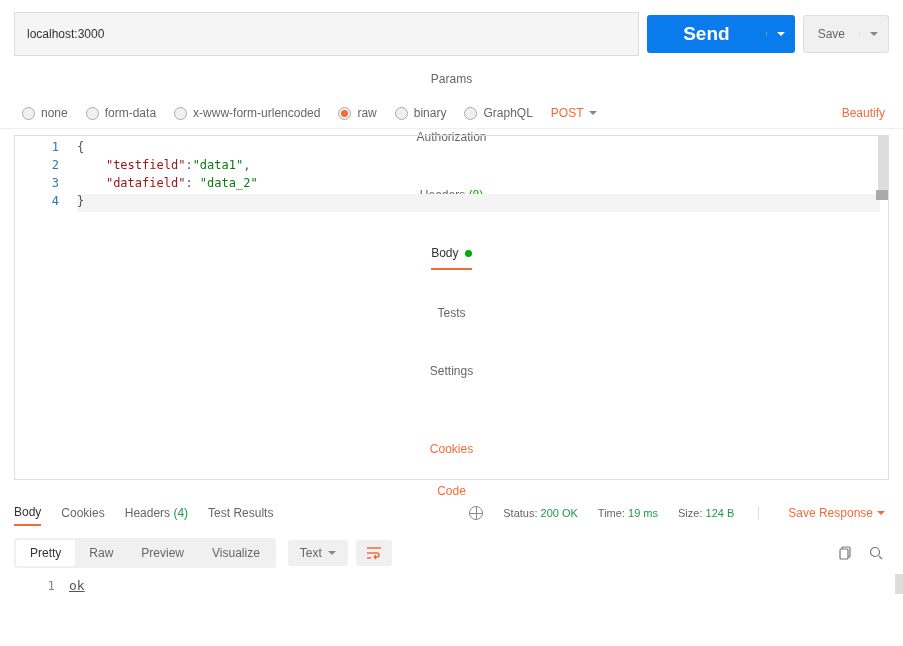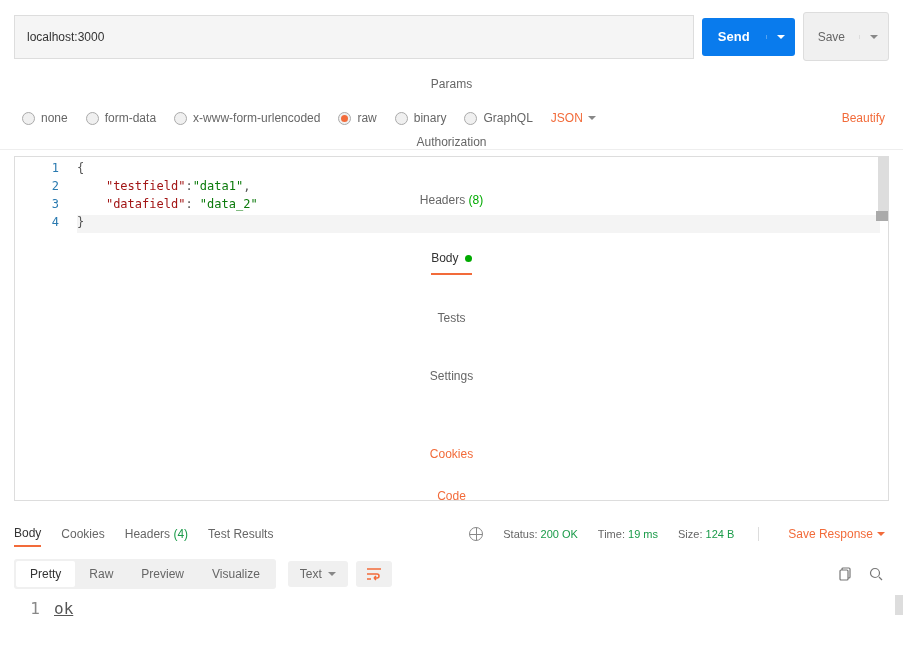--- a/index.html
+++ b/index.html
@@ -2,33 +2,33 @@
 <html><head>
 <meta charset="utf-8">
 <style>
   * { box-sizing: border-box; margin: 0; padding: 0; }
   body { font-family: -apple-system, BlinkMacSystemFont, "Segoe UI", Arial, sans-serif; font-size: 12px; color: #555; background: #fff; width: 903px; height: 646px; overflow: hidden; }
   .request-bar { display: flex; gap: 8px; padding: 12px 14px 8px 14px; align-items: center; }
   .method-select { width: 110px; height: 38px; background: #f5f5f5; border: 1px solid #ddd; border-radius: 3px; display:flex; align-items:center; padding: 0 12px; justify-content: space-between; color:#333; }
   .url-input { flex: 1; height: 44px; background: #f5f5f5; border: 1px solid #ddd; border-top-left-radius:0; border-bottom-left-radius:0; padding: 0 12px; color:#333; display:flex; align-items:center; }
   .method-select { border-right: none; border-top-right-radius:0; border-bottom-right-radius:0; }
   .send-btn { background: #097BED; color: #fff; border:none; height:38px; display:flex; align-items:center; border-radius:3px; overflow:hidden; }
-  .send-btn .main { padding: 0 16px; font-weight:600; font-size:13px; }
+  .send-btn .main { padding: 0 36px; font-weight:600; font-size:19px; }
   .send-btn .caret { border-left: 1px solid rgba(255,255,255,0.3); padding: 0 10px; display:flex; align-items:center;}
-  .save-btn { background:#f0f0f0; border:1px solid #ddd; height:49px; display:flex; align-items:center; border-radius:3px;}
+  .save-btn { background:#f0f0f0; border:1px solid #ddd; height:38px; display:flex; align-items:center; border-radius:3px;}
   .save-btn .main { padding: 0 14px; color:#666;}
   .save-btn .caret { border-left:1px solid #ddd; padding: 0 10px; display:flex; align-items:center; color:#888;}
   .tabs { display:flex; align-items:center; padding: 0 18px; border-bottom: none; gap: 28px; height: 34px; flex-direction: column; }
   .tab { cursor:pointer; color:#666; padding: 8px 0; }
   .tab .count { color:#0a0; }
   .tab.active { color:#333; border-bottom: 2px solid #F26B3A; }
   .tab .dot { display:inline-block; width:7px; height:7px; background:#0a0; border-radius:50%; margin-left:3px; vertical-align:middle;}
   .tabs .spacer { flex:1; }
   .link-orange { color:#F26B3A; cursor:pointer; }
-  .body-type-row { display:flex; align-items:center; gap:18px; padding: 8px 18px 24px 22px; border-bottom:1px solid #eee; }
+  .body-type-row { display:flex; align-items:center; gap:18px; padding: 8px 18px 8px 22px; border-bottom:1px solid #eee; }
   .radio-item { display:flex; align-items:center; gap:6px; color:#666; }
   .radio { width:13px; height:13px; border:1px solid #aaa; border-radius:50%; display:inline-flex; align-items:center; justify-content:center; background:#f0f0f0; }
   .radio.sel .inner { width:7px; height:7px; background:#F26B3A; border-radius:50%; }
   .format-select { color:#F26B3A; display:flex; align-items:center; gap:5px; }
   .body-type-row .spacer { flex:1;}
   .editor { border:1px solid #ddd; margin: 6px 14px 0 14px; height: 345px; position:relative; overflow:hidden; font-family: Consolas,Monaco,monospace; font-size:12px; }
   .editor .gutter { position:absolute; left:0; top:0; bottom:0; width:54px; text-align:right; padding: 4px 10px 0 0; color:#777; }
   .editor .gutter .ln { height:18px; color:#2a7ab0;}
   .editor .code { position:absolute; left:54px; right:0; top:0; bottom:0; padding:4px 8px 0 8px; }
   .editor .code .line { height:18px; white-space:pre; }
@@ -52,21 +52,21 @@
   .save-response { color:#F26B3A; display:flex; align-items:center; gap:4px; border-left:1px solid #ddd; padding-left:29px; margin-left:4px;}
   .response-toolbar { display:flex; align-items:center; padding: 6px 14px; gap:4px;}
   .pill-group { background:#f0f0f0; border-radius:3px; padding:2px; display:flex;}
   .pill { padding: 6px 14px; cursor:pointer; color:#666; border-radius:2px;}
   .pill.active { background:#fff; color:#333;}
   .fmt-select { background:#f0f0f0; padding: 6px 12px; border-radius:3px; display:flex; align-items:center; gap:6px; margin-left:8px; color:#666;}
   .wrap-btn { background:#f0f0f0; padding:6px 10px; border-radius:3px; margin-left:4px; display:flex; align-items:center; justify-content:center;}
   .wrap-btn svg { stroke:#F26B3A; }
   .response-toolbar .spacer { flex:1;}
   .icon-btn { color:#777; padding:4px 6px; display:flex;}
-  .response-body { padding: 4px 14px; font-family:Consolas,Monaco,monospace; font-size:16px; position: relative; text-decoration: underline;}
+  .response-body { padding: 4px 29px; font-family:Consolas,Monaco,monospace; font-size:13px; position: relative; text-decoration: underline;}
   .response-body .ln { display:inline-block; width:40px; text-align:right; padding-right:14px; color:#888;}
   .caretdown { display:inline-block; width:0; height:0; border-left:4px solid transparent; border-right:4px solid transparent; border-top:4px solid #888;}
   .caretdown.white { border-top-color:#fff;}
   .caretdown.orange { border-top-color:#F26B3A;}
 </style>
 </head>
 <body>
 
 <div class="request-bar">
   <div class="url-input">
@@ -125,21 +125,21 @@
   </div>
   <div class="radio-item">
     <span class="radio"></span>
     <span>binary</span>
   </div>
   <div class="radio-item">
     <span class="radio"></span>
     <span>GraphQL</span>
   </div>
   <div class="format-select">
-    <span>JSON</span>
+    <span>POST</span>
     <span class="caretdown" style="border-top-color:#888;"></span>
   </div>
   <div class="spacer"></div>
   <div class="link-orange">Beautify</div>
 </div>
 
 <div class="editor">
   <div class="gutter">
     <div class="ln">1</div>
       <div class="ln">2</div>

